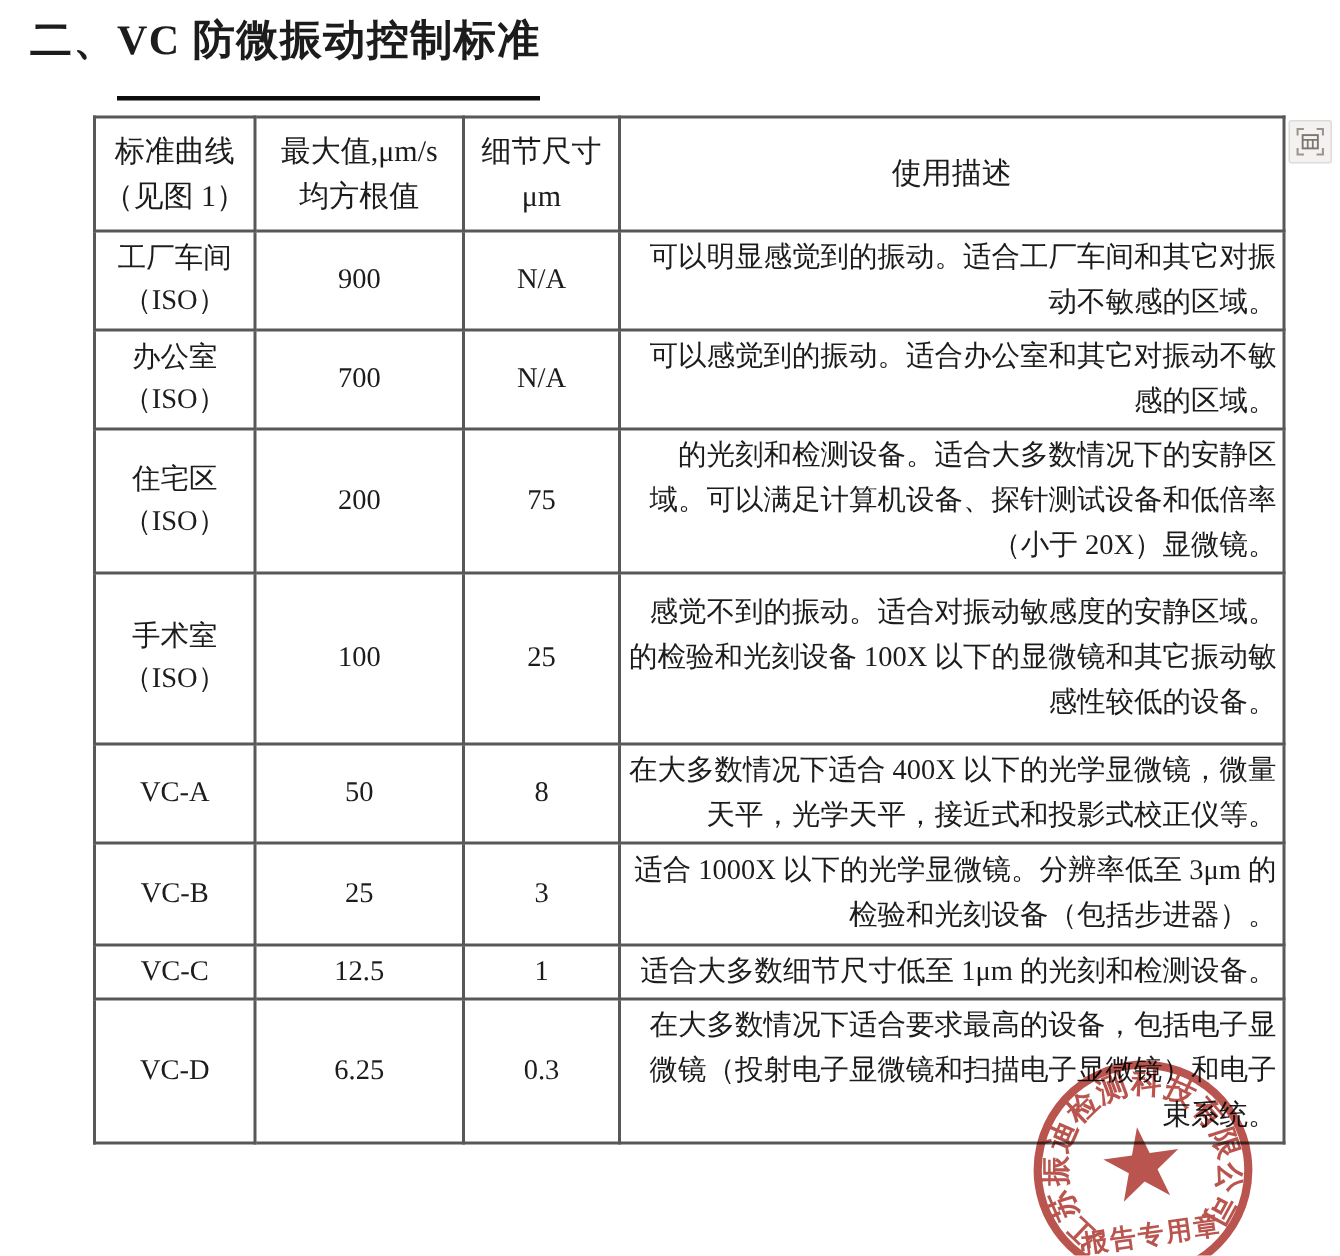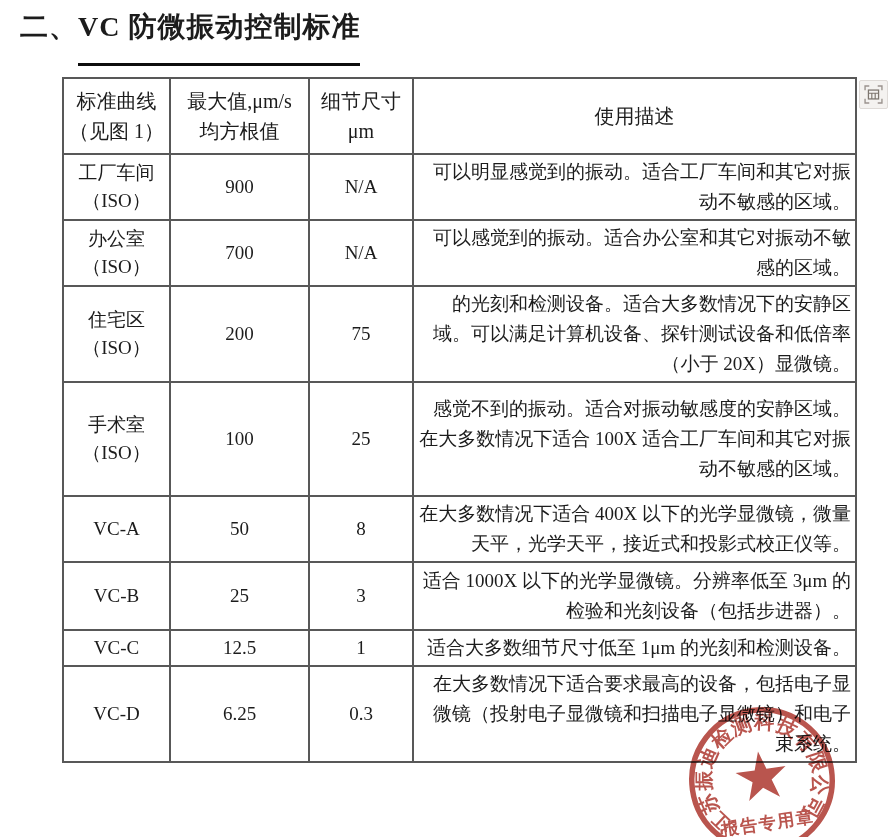--- a/index.html
+++ b/index.html
@@ -121,21 +121,21 @@
     <td class="desc">的光刻和检测设备。适合大多数情况下的安静区域。可以满足计算机设备、探针测试设备和低倍率（小于 20X）显微镜。</td>
   </tr>
 
   <tr class="r3">
     <td class="c two-line">
       <div>手术室</div>
       <div>（ISO）</div>
     </td>
     <td class="c">100</td>
     <td class="c">25</td>
-    <td class="desc">感觉不到的振动。适合对振动敏感度的安静区域。在大多数情况下适合 100X 适合工厂车间和其它对振动不敏感的区域。</td>
+    <td class="desc">感觉不到的振动。适合对振动敏感度的安静区域。的检验和光刻设备 100X 以下的显微镜和其它振动敏感性较低的设备。</td>
   </tr>
 
   <tr class="r4">
     <td class="c">VC-A</td>
     <td class="c">50</td>
     <td class="c">8</td>
     <td class="desc">在大多数情况下适合 400X 以下的光学显微镜，微量天平，光学天平，接近式和投影式校正仪等。</td>
   </tr>
 
   <tr class="r5">

